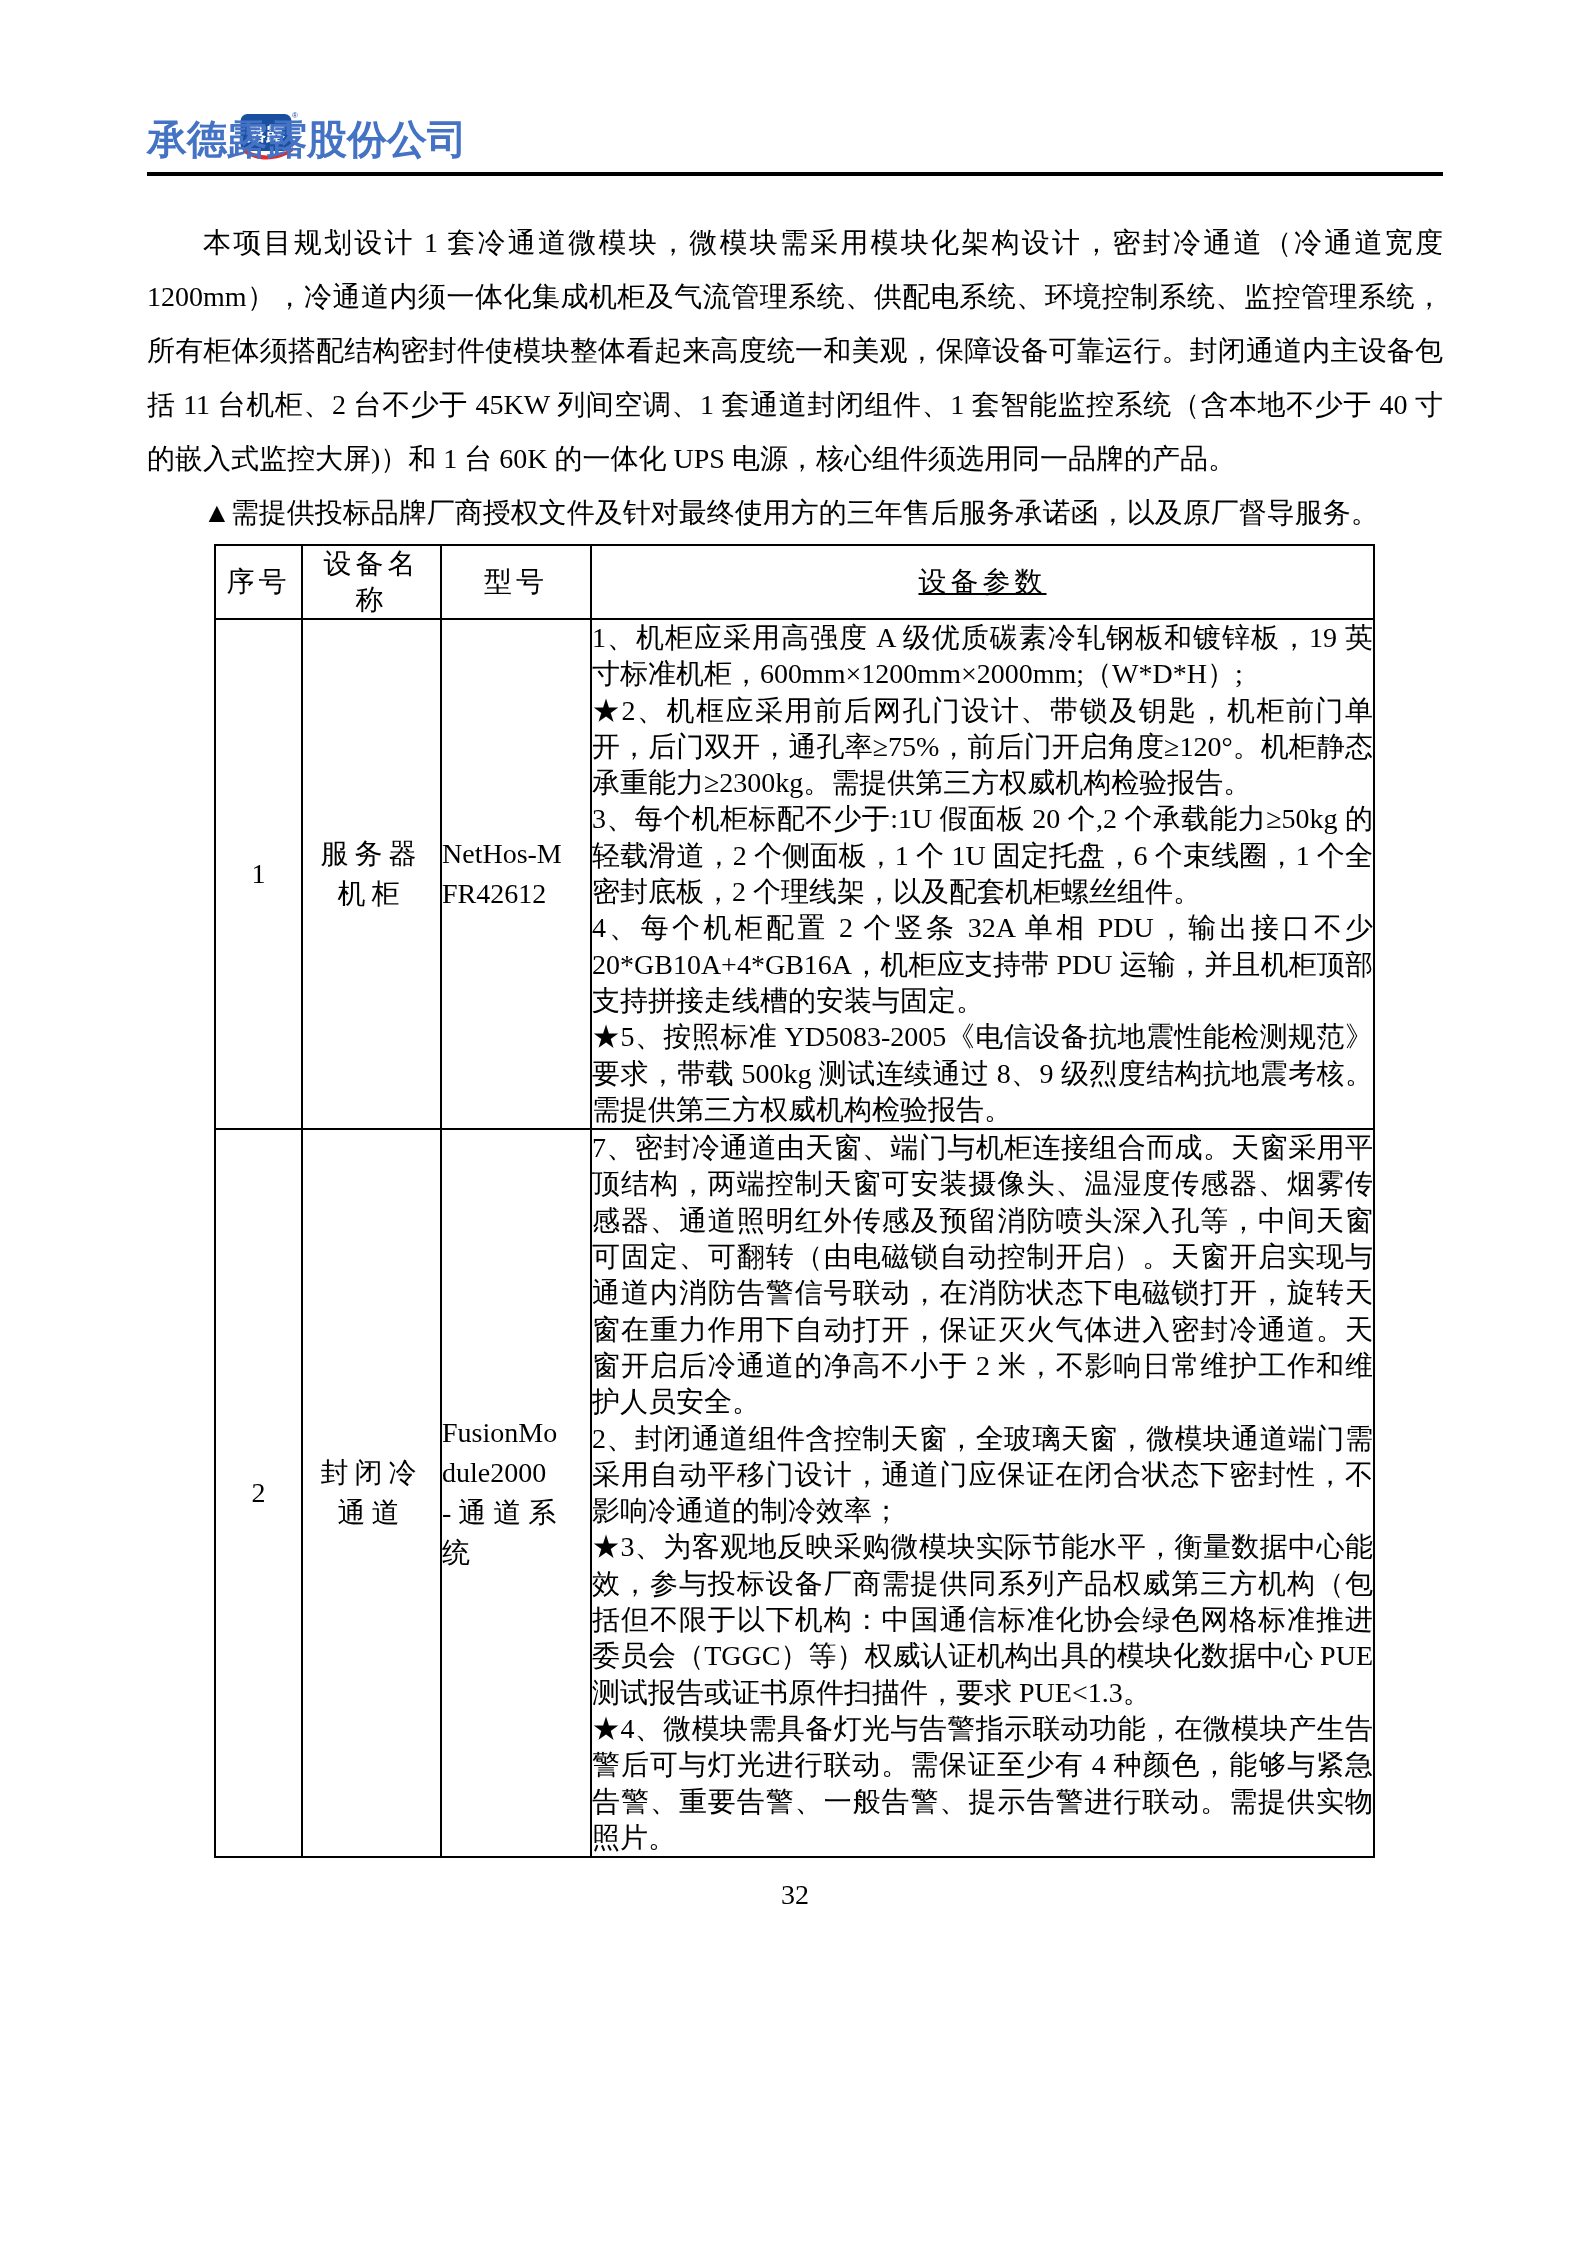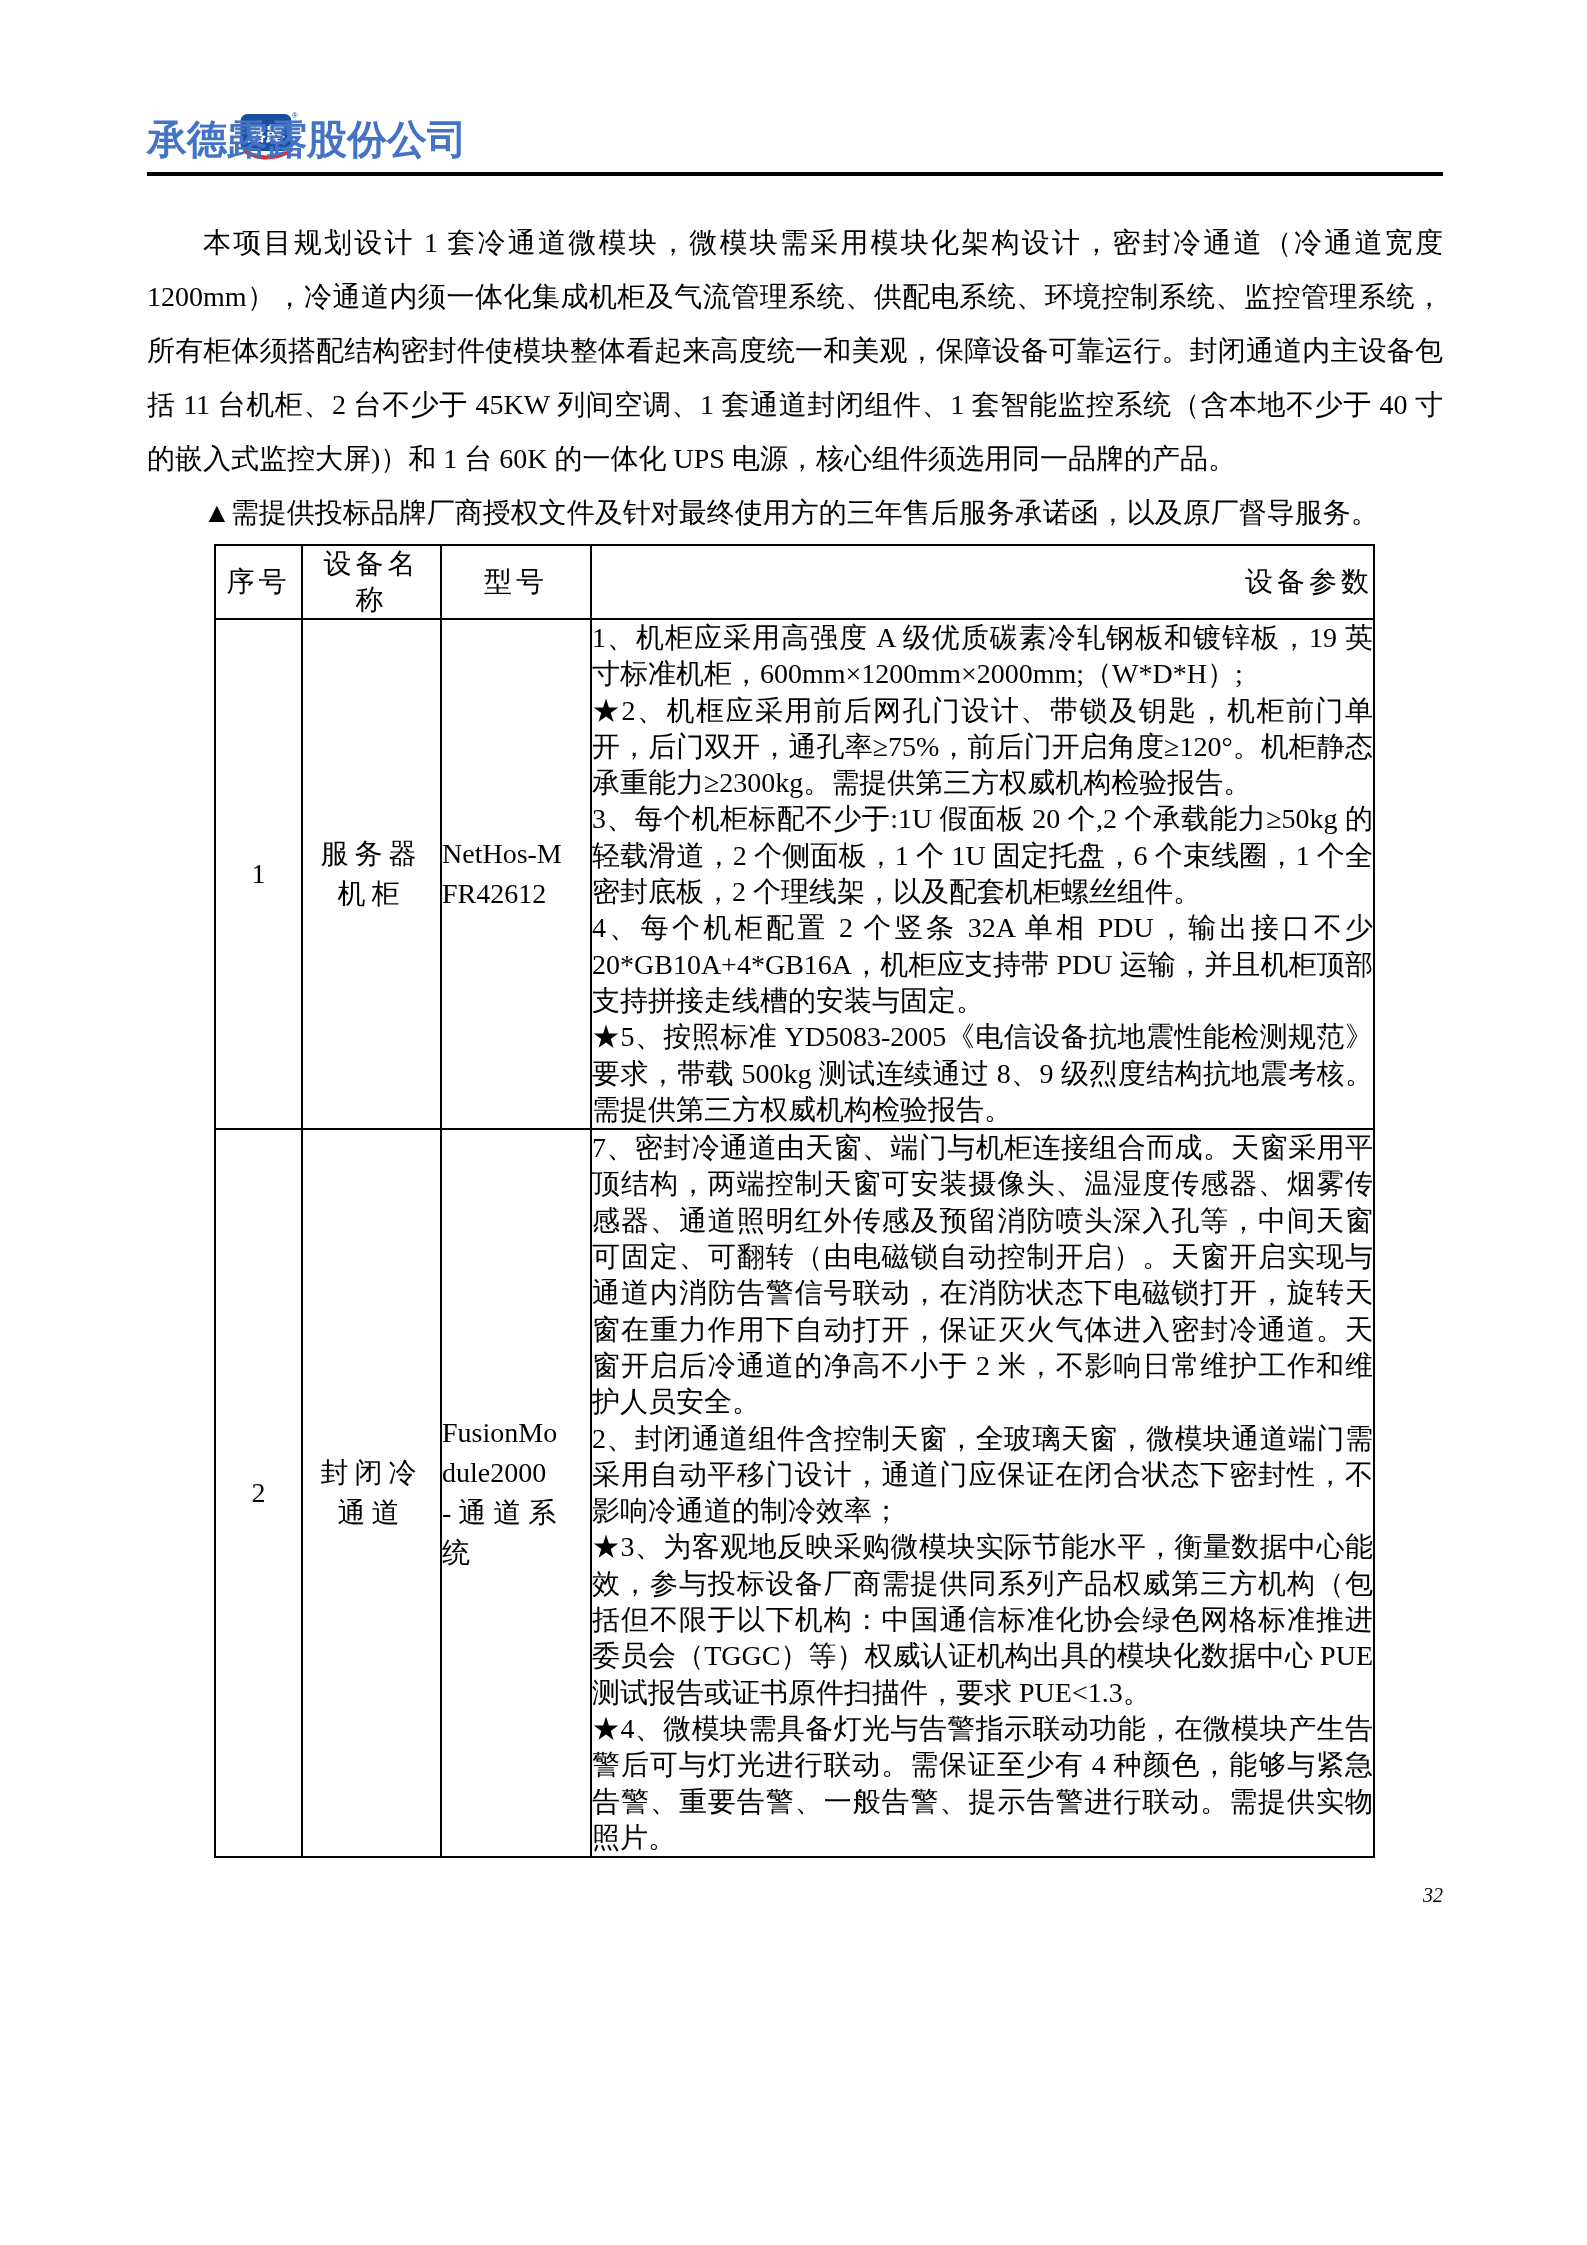--- a/index.html
+++ b/index.html
@@ -41,28 +41,28 @@
     font-size:28px; font-weight:normal;
     vertical-align:middle;
     padding:0;
   }
   col.c-no     { width:87px; }
   col.c-device { width:139px; }
   col.c-model  { width:150px; }
   col.c-params { width:783px; }
   tr.head-row { height:73px; }
   .th-center { text-align:center; white-space:pre-line; line-height:36px; letter-spacing:4px; }
-  .th-params { text-align:right; padding-left:70px; letter-spacing:4px; }
+  .th-params { text-align:center; padding-left:70px; letter-spacing:4px;text-decoration:underline; }
   .cell-no { text-align:center; }
   .cell-device { text-align:center; white-space:pre-line; line-height:40px; letter-spacing:6px; }
   .cell-model { text-align:left; white-space:pre-line; line-height:40px; padding-left:8px; padding-right:4px; }
   .cell-params { vertical-align:top; padding:1px 12px 1px 10px;margin-left:12px; }
   .param-item { text-align:justify; line-height:36.3px; }
   
-  .page-number { margin-top:22px; text-align:right; font-size:20px; line-height:30px;font-style:italic; }
+  .page-number { margin-top:22px; text-align:center; font-size:28px; line-height:30px; }
 </style>
 </head>
 <body>
 
 <div class="page">
 
   <div class="header">
     <svg class="logo" viewBox="0 0 60 50" xmlns="http://www.w3.org/2000/svg">
       <rect x="1.5" y="4" width="51" height="37" rx="7" fill="#1a4fa0"></rect>
       <text x="27" y="30" font-size="19" font-weight="bold" fill="#ffffff" text-anchor="middle" font-family="'Liberation Sans',sans-serif">露露</text>

